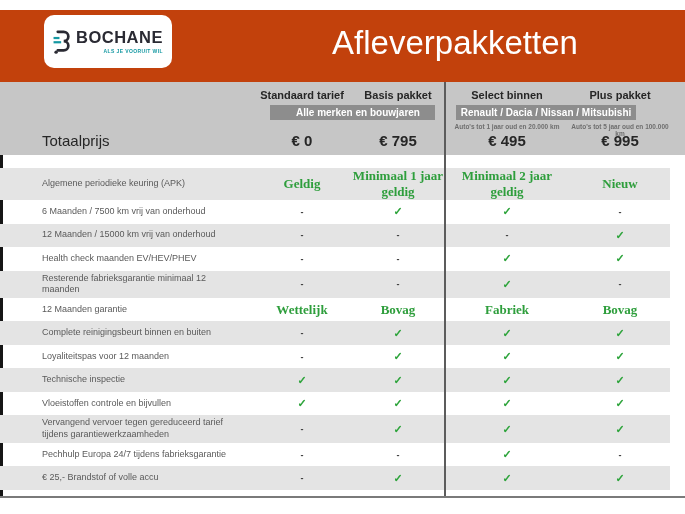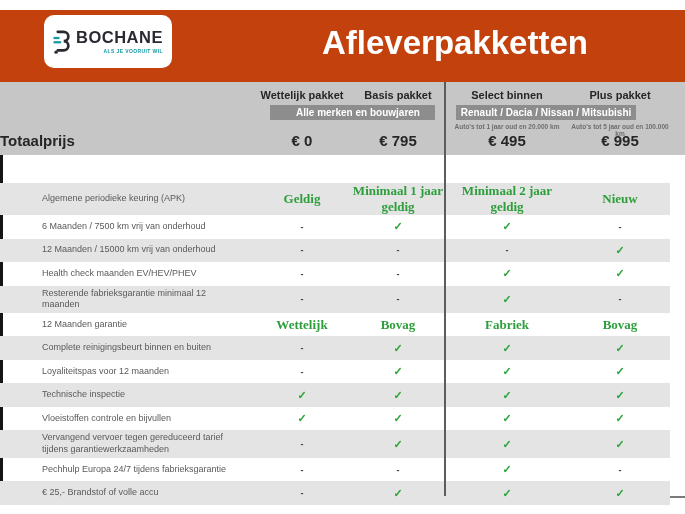--- a/index.html
+++ b/index.html
@@ -7,39 +7,39 @@
 
   
   .teal-band { position:absolute; top:10px; left:0; width:685px; height:72px; background:#c2410c; }
   .logo-box { position:absolute; left:44px; top:5px; width:128px; height:53px; background:#ffffff;
               border-radius:10px; display:flex; align-items:center; padding:0 7px; box-sizing:border-box; }
   .logo-icon { flex:0 0 auto; display:flex; }
   .brand-wrap { margin-left:3px; }
   .brand { font-size:16.5px; font-weight:bold; color:#2a2a33; letter-spacing:0.5px; line-height:1; }
   .tagline { font-size:5px; font-weight:bold; color:#1498a2; text-align:right; margin-top:2px; letter-spacing:0.4px; }
   .page-title { position:absolute; left:225px; right:0; top:14px; text-align:center;
-                font-size:33px; font-weight:bold; color:#ffffff; }
+                font-size:33px; font-weight:normal; color:#ffffff; }
 
   
   .header-band { position:absolute; top:82px; left:0; width:685px; height:73px; background:#c6c6c6; }
   .grid-row { display:grid; grid-template-columns:252px 100px 92px 126px 100px; }
   .pkg-names { position:absolute; top:7px; left:0; width:670px; }
   .pkg-name { text-align:center; font-size:11px; font-weight:bold; color:#262626; }
   .badge { position:absolute; top:23px; height:15px; background:#8d8d8d; color:#ffffff;
            font-size:10px; font-weight:bold; display:flex; align-items:center; justify-content:center; }
   .badge.b1 { left:270px; width:154px;padding-left:11px; }
   .badge.b2 { left:456px; width:180px; }
   .subnotes { position:absolute; top:41px; left:0; width:670px; }
   .subnote { text-align:center; font-size:6.5px; font-weight:bold; color:#6e6e6e; }
   .totals { position:absolute; top:50px; left:0; width:670px; align-items:center; }
-  .total-label { font-size:15px; font-weight:bold; color:#262626; }
+  .total-label { padding-left:42px; font-size:15px; font-weight:normal; color:#262626; }
   .price { text-align:center; font-size:15px; font-weight:bold; color:#262626; }
 
   
-  .rows { position:absolute; top:155px; left:0; width:670px; padding-top:28px; }
+  .rows { position:absolute; top:155px; left:0; width:670px; padding-top:13px; }
   .frow { display:grid; grid-template-columns:252px 100px 92px 126px 100px;
           min-height:23.5px; align-items:center; position:relative; z-index:1; }
   .frow.shaded { background:#e4e4e4; }
   .flabel { padding:2px 10px 2px 42px; font-size:9px; color:#5a5a5a; line-height:1.3; max-width:200px; }
   .fval { text-align:center; }
   .fval.check { color:#2ea43c; font-size:11px; font-weight:bold; }
   .fval.dash { color:#3e3e3e; font-size:9px; font-weight:bold; }
   .fval.word { color:#2e9e3c; font-size:13px; font-weight:bold;font-family:Liberation Serif, serif; }
 
   
@@ -66,21 +66,21 @@
         <div class="brand">BOCHANE</div>
         <div class="tagline">ALS JE VOORUIT WIL</div>
       </span>
     </div>
     <div class="page-title">Afleverpakketten</div>
   </div>
 
   <div class="header-band">
     <div class="pkg-names grid-row">
       <div></div>
-      <div class="pkg-name">Wettelijk pakket</div>
+      <div class="pkg-name">Standaard tarief</div>
       <div class="pkg-name">Basis pakket</div>
       <div class="pkg-name">Select binnen</div>
       <div class="pkg-name">Plus pakket</div>
     </div>
     <div class="badge b1">Alle merken en bouwjaren</div>
     <div class="badge b2">Renault / Dacia / Nissan / Mitsubishi</div>
     <div class="subnotes grid-row">
       <div></div>
         <div></div>
         <div></div>

